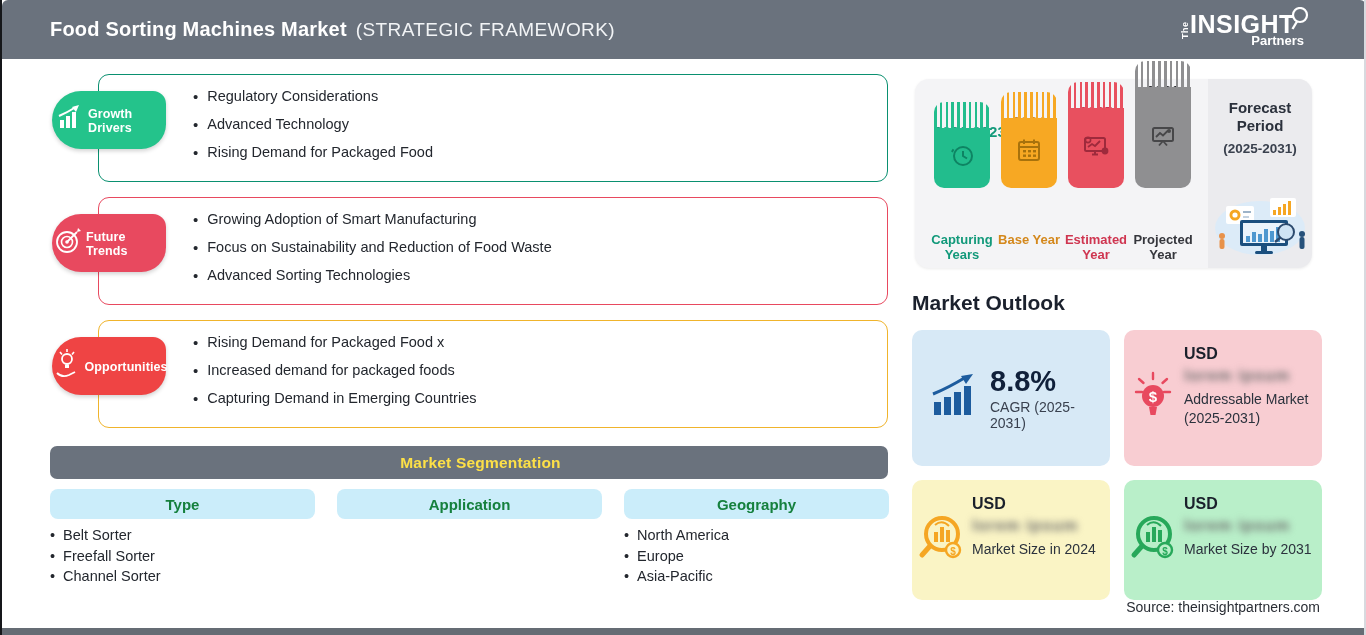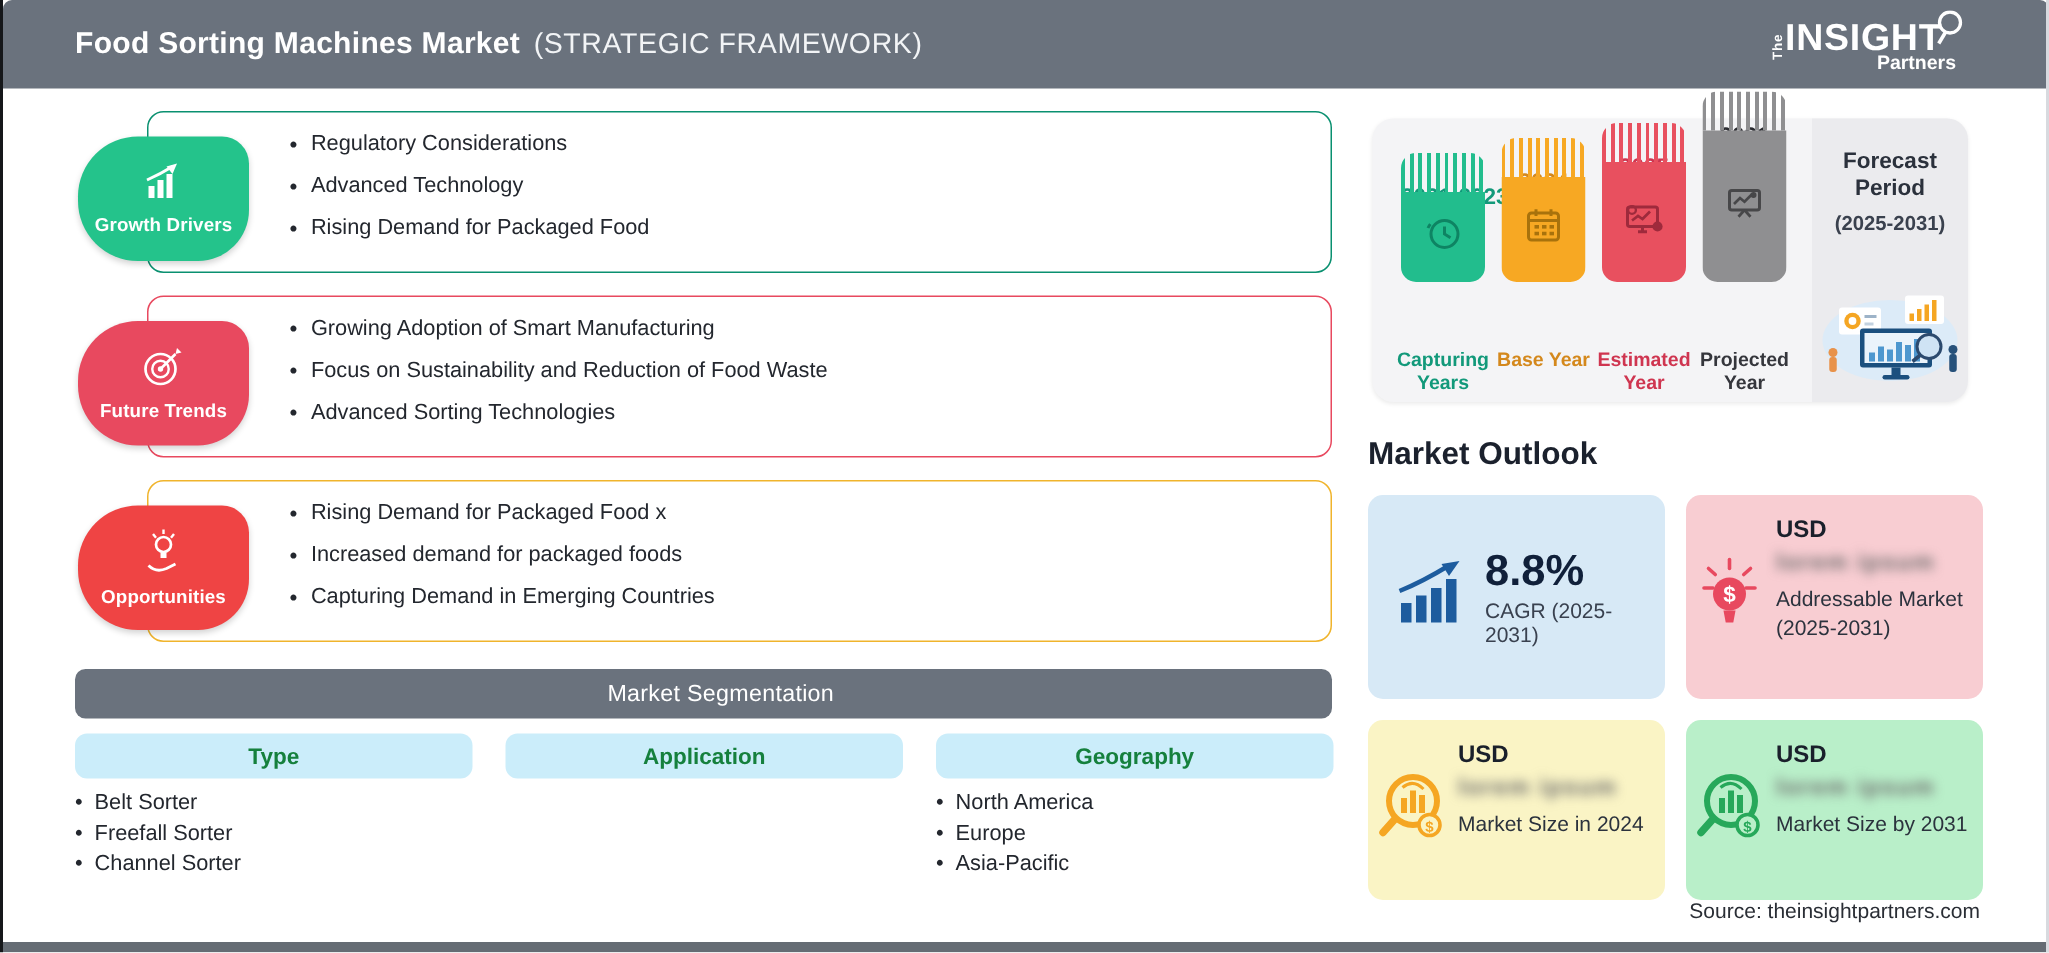--- a/index.html
+++ b/index.html
@@ -21,35 +21,35 @@
   .logo-insight { font-size:25px; font-weight:bold; letter-spacing:.5px; line-height:26px; }
   .logo-loupe { margin-left:-6px; margin-top:-2px; }
   .logo-partners { font-size:13px; font-weight:bold; text-align:right; margin-top:-4px; margin-right:6px; }
 
   
   .fw-box { position:absolute; left:96px; width:790px; height:108px; background:#fff;
             border-radius:11px; border:1.6px solid; }
   .fw-box ul { list-style:none; position:absolute; left:94px; top:7px; }
   .fw-box li { font-size:14.5px; color:#23272E; height:28px; display:flex; align-items:center; }
   .fw-box li::before { content:"•"; margin-right:9px; font-size:15px; color:#23272E; }
-  .fw-pill { position:absolute; left:50px; width:114px; height:83px; border-radius:40px 18px 34px 40px;
-             display:flex; flex-direction:column; align-items:center; justify-content:center;
+  .fw-pill { position:absolute; left:50px; width:114px; height:58px; border-radius:40px 18px 34px 40px;
+             display:flex; flex-direction:row; align-items:center; justify-content:center;
              box-shadow:0 2px 4px rgba(0,0,0,.18); z-index:2; }
   .fw-pill .pill-label { color:#fff; font-size:12.5px; font-weight:bold; margin-top:2px; letter-spacing:.1px; }
   .box-drivers { top:74px;  border-color:#0A9070; }
   .box-trends  { top:197px; border-color:#E8495F; }
   .box-opps    { top:320px; border-color:#F0B42C; }
   .pill-drivers { top:91px;  background:#24C38B; }
   .pill-trends  { top:214px; background:#E8495F; }
   .pill-opps    { top:337px; background:#ef4444; }
 
   
   .seg-bar { position:absolute; left:48px; top:446px; width:838px; height:33px; background:#6A727D;
              border-radius:7px; display:flex; align-items:center; justify-content:center; }
-  .seg-bar span { color:#ffffff; font-weight:normal; font-size:15.5px; letter-spacing:.2px;margin-left:23px; }
+  .seg-bar span { color:#fde047; font-weight:bold; font-size:15.5px; letter-spacing:.2px;margin-left:23px; }
   .seg-col-head { position:absolute; top:489px; width:265px; height:30px; background:#CBEDFA;
                   border-radius:8px; display:flex; align-items:center; justify-content:center;
                   font-size:15px; font-weight:bold; color:#15803d; }
   .seg-list { position:absolute; top:525px; list-style:none; }
   .seg-list li { font-size:14.5px; color:#23272E; line-height:20.5px; display:flex; align-items:center; }
   .seg-list li::before { content:"•"; margin-right:8px; color:#23272E; }
   .col1 { left:48px; } .col2 { left:335px;text-align:right; } .col3 { left:622px; }
 
   
   .timeline { position:absolute; left:913px; top:79px; width:397px; height:189px;

